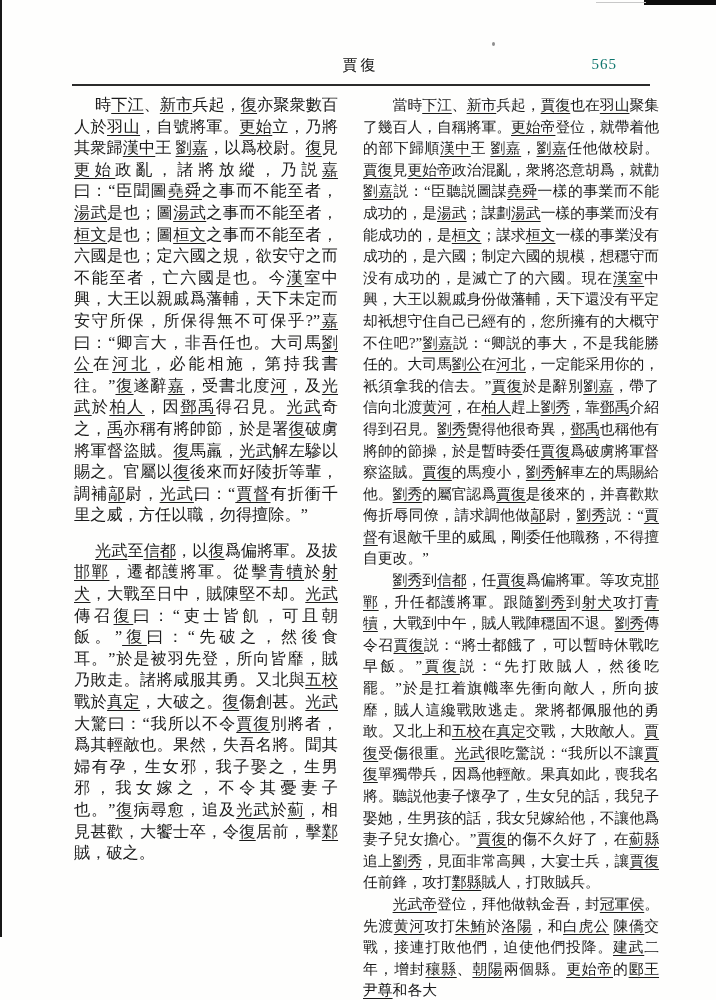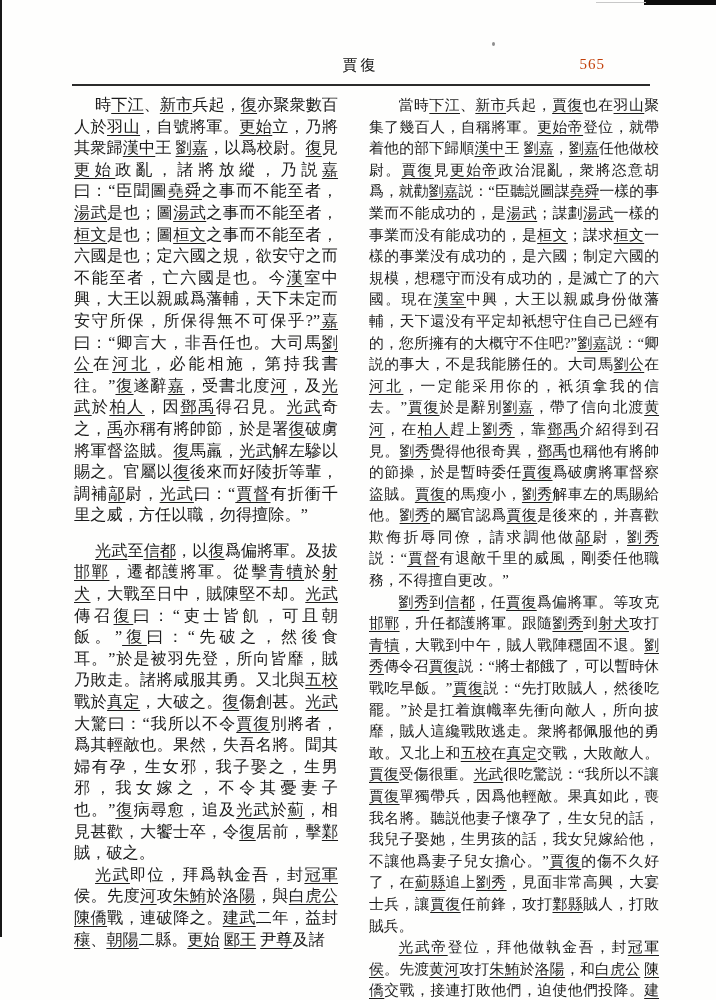--- a/index.html
+++ b/index.html
@@ -14,30 +14,30 @@
     color:#1b1b1b;
   }
   
   .left-edge-line{position:absolute;left:0;top:0;width:2px;height:937px;background:#181818;}
   .corner-mark{position:absolute;top:0;right:0;width:72px;height:5px;background:#0e0e0e;}
   .corner-tail{position:absolute;top:2px;right:70px;width:50px;height:1px;background:#c8c8c8;}
   .speck{position:absolute;left:492px;top:42px;width:3px;height:4px;background:#8e8e8e;border-radius:50%;}
   
   .running-header{position:absolute;top:56px;left:72px;width:577px;height:20px;font-size:15px;}
   .header-title{position:absolute;left:0;right:0;text-align:center;letter-spacing:3px;color:#111;}
-  .page-number{position:absolute;right:44px;top:0;letter-spacing:1px;color:#c2410c;text-align:right;}
+  .page-number{position:absolute;right:32px;top:0;letter-spacing:1px;color:#0f766e;text-align:right;}
   .header-rule{position:absolute;top:84px;left:72px;width:578px;height:2px;background:#2b2b2b;}
   
   .columns{position:absolute;top:95px;left:74px;display:flex;gap:25px;}
   .col{text-align:justify;text-justify:inter-ideograph;}
   .col-classical{width:264px;font-size:16.2px;line-height:21.6px;}
   .col-translation{width:296px;font-size:14.8px;line-height:21.6px;}
   .col p{margin:0;padding:0;font-family:Liberation Serif, serif;}
   .col-classical p{text-indent:1.3em;}
-  .col-translation p{text-indent:2em;margin-left:6px;}
+  .col-translation p{text-indent:2em;}
   
   .col-classical p:nth-of-type(2){margin-top:14px;}
   u{text-decoration:underline;text-decoration-thickness:1px;text-underline-offset:3px;}
 </style>
 </head>
 <body>
 
 <div class="page">
 
   <div class="left-edge-line"></div>
@@ -48,21 +48,20 @@
   <div class="running-header">
     <span class="header-title">賈復</span>
     <span class="page-number">565</span>
   </div>
   <div class="header-rule"></div>
 
   <div class="columns">
     <div class="col col-classical">
       <p>時<u>下江</u>、<u>新市</u>兵起，<u>復</u>亦聚衆數百人於<u>羽山</u>，自號將軍。<u>更始</u>立，乃將其衆歸<u>漢中</u>王 <u>劉嘉</u>，以爲校尉。<u>復</u>見<u>更始</u>政亂，諸將放縱，乃説<u>嘉</u>曰：“臣聞圖<u>堯舜</u>之事而不能至者，<u>湯武</u>是也；圖<u>湯武</u>之事而不能至者，<u>桓文</u>是也；圖<u>桓文</u>之事而不能至者，六國是也；定六國之規，欲安守之而不能至者，亡六國是也。今<u>漢</u>室中興，大王以親戚爲藩輔，天下未定而安守所保，所保得無不可保乎?”<u>嘉</u>曰：“卿言大，非吾任也。大司馬<u>劉公</u>在<u>河北</u>，必能相施，第持我書往。”<u>復</u>遂辭<u>嘉</u>，受書北度<u>河</u>，及<u>光武</u>於<u>柏人</u>，因<u>鄧禹</u>得召見。<u>光武</u>奇之，<u>禹</u>亦稱有將帥節，於是署<u>復</u>破虜將軍督盜賊。<u>復</u>馬羸，<u>光武</u>解左驂以賜之。官屬以<u>復</u>後來而好陵折等輩，調補<u>鄗</u>尉，<u>光武</u>曰：“<u>賈督</u>有折衝千里之威，方任以職，勿得擅除。”</p>
       <p><u>光武</u>至<u>信都</u>，以<u>復</u>爲偏將軍。及拔<u>邯鄲</u>，遷都護將軍。從擊<u>青犢</u>於<u>射犬</u>，大戰至日中，賊陳堅不却。<u>光武</u>傳召<u>復</u>曰：“吏士皆飢，可且朝飯。”<u>復</u>曰：“先破之，然後食耳。”於是被羽先登，所向皆靡，賊乃敗走。諸將咸服其勇。又北與<u>五校</u>戰於<u>真定</u>，大破之。<u>復</u>傷創甚。<u>光武</u>大驚曰：“我所以不令<u>賈復</u>別將者，爲其輕敵也。果然，失吾名將。聞其婦有孕，生女邪，我子娶之，生男邪，我女嫁之，不令其憂妻子也。”<u>復</u>病尋愈，追及<u>光武</u>於<u>薊</u>，相見甚歡，大饗士卒，令<u>復</u>居前，擊<u>鄴</u>賊，破之。</p>
-      <p><u>光武</u>即位，拜爲執金吾，封<u>冠軍</u>侯。先度<u>河</u>攻<u>朱鮪</u>於<u>洛陽</u>，與<u>白虎公</u> <u>陳僑</u>戰，連破降之。<u>建武</u>二年，益封<u>穰</u>、<u>朝陽</u>二縣。<u>更始</u> <u>郾王</u> <u>尹尊</u>及諸</p>
     </div>
     <div class="col col-translation">
       <p>當時<u>下江</u>、<u>新市</u>兵起，<u>賈復</u>也在<u>羽山</u>聚集了幾百人，自稱將軍。<u>更始帝</u>登位，就帶着他的部下歸順<u>漢中</u>王 <u>劉嘉</u>，<u>劉嘉</u>任他做校尉。<u>賈復</u>見<u>更始帝</u>政治混亂，衆將恣意胡爲，就勸<u>劉嘉</u>説：“臣聽説圖謀<u>堯舜</u>一樣的事業而不能成功的，是<u>湯武</u>；謀劃<u>湯武</u>一樣的事業而没有能成功的，是<u>桓文</u>；謀求<u>桓文</u>一樣的事業没有成功的，是六國；制定六國的規模，想穩守而没有成功的，是滅亡了的六國。現在<u>漢室</u>中興，大王以親戚身份做藩輔，天下還没有平定却衹想守住自己已經有的，您所擁有的大概守不住吧?”<u>劉嘉</u>説：“卿説的事大，不是我能勝任的。大司馬<u>劉公</u>在<u>河北</u>，一定能采用你的，衹須拿我的信去。”<u>賈復</u>於是辭別<u>劉嘉</u>，帶了信向北渡<u>黄河</u>，在<u>柏人</u>趕上<u>劉秀</u>，靠<u>鄧禹</u>介紹得到召見。<u>劉秀</u>覺得他很奇異，<u>鄧禹</u>也稱他有將帥的節操，於是暫時委任<u>賈復</u>爲破虜將軍督察盜賊。<u>賈復</u>的馬瘦小，<u>劉秀</u>解車左的馬賜給他。<u>劉秀</u>的屬官認爲<u>賈復</u>是後來的，并喜歡欺侮折辱同僚，請求調他做<u>鄗</u>尉，<u>劉秀</u>説：“<u>賈督</u>有退敵千里的威風，剛委任他職務，不得擅自更改。”</p>
       <p><u>劉秀</u>到<u>信都</u>，任<u>賈復</u>爲偏將軍。等攻克<u>邯鄲</u>，升任都護將軍。跟隨<u>劉秀</u>到<u>射犬</u>攻打<u>青犢</u>，大戰到中午，賊人戰陣穩固不退。<u>劉秀</u>傳令召<u>賈復</u>説：“將士都餓了，可以暫時休戰吃早飯。”<u>賈復</u>説：“先打敗賊人，然後吃罷。”於是扛着旗幟率先衝向敵人，所向披靡，賊人這纔戰敗逃走。衆將都佩服他的勇敢。又北上和<u>五校</u>在<u>真定</u>交戰，大敗敵人。<u>賈復</u>受傷很重。<u>光武</u>很吃驚説：“我所以不讓<u>賈復</u>單獨帶兵，因爲他輕敵。果真如此，喪我名將。聽説他妻子懷孕了，生女兒的話，我兒子娶她，生男孩的話，我女兒嫁給他，不讓他爲妻子兒女擔心。”<u>賈復</u>的傷不久好了，在<u>薊縣</u>追上<u>劉秀</u>，見面非常高興，大宴士兵，讓<u>賈復</u>任前鋒，攻打<u>鄴縣</u>賊人，打敗賊兵。</p>
       <p><u>光武帝</u>登位，拜他做執金吾，封<u>冠軍侯</u>。先渡<u>黄河</u>攻打<u>朱鮪</u>於<u>洛陽</u>，和<u>白虎公</u> <u>陳僑</u>交戰，接連打敗他們，迫使他們投降。<u>建武</u>二年，增封<u>穰縣</u>、<u>朝陽</u>兩個縣。<u>更始帝</u>的<u>郾王</u> <u>尹尊</u>和各大</p>
     </div>
   </div>
 
 </div>
 

